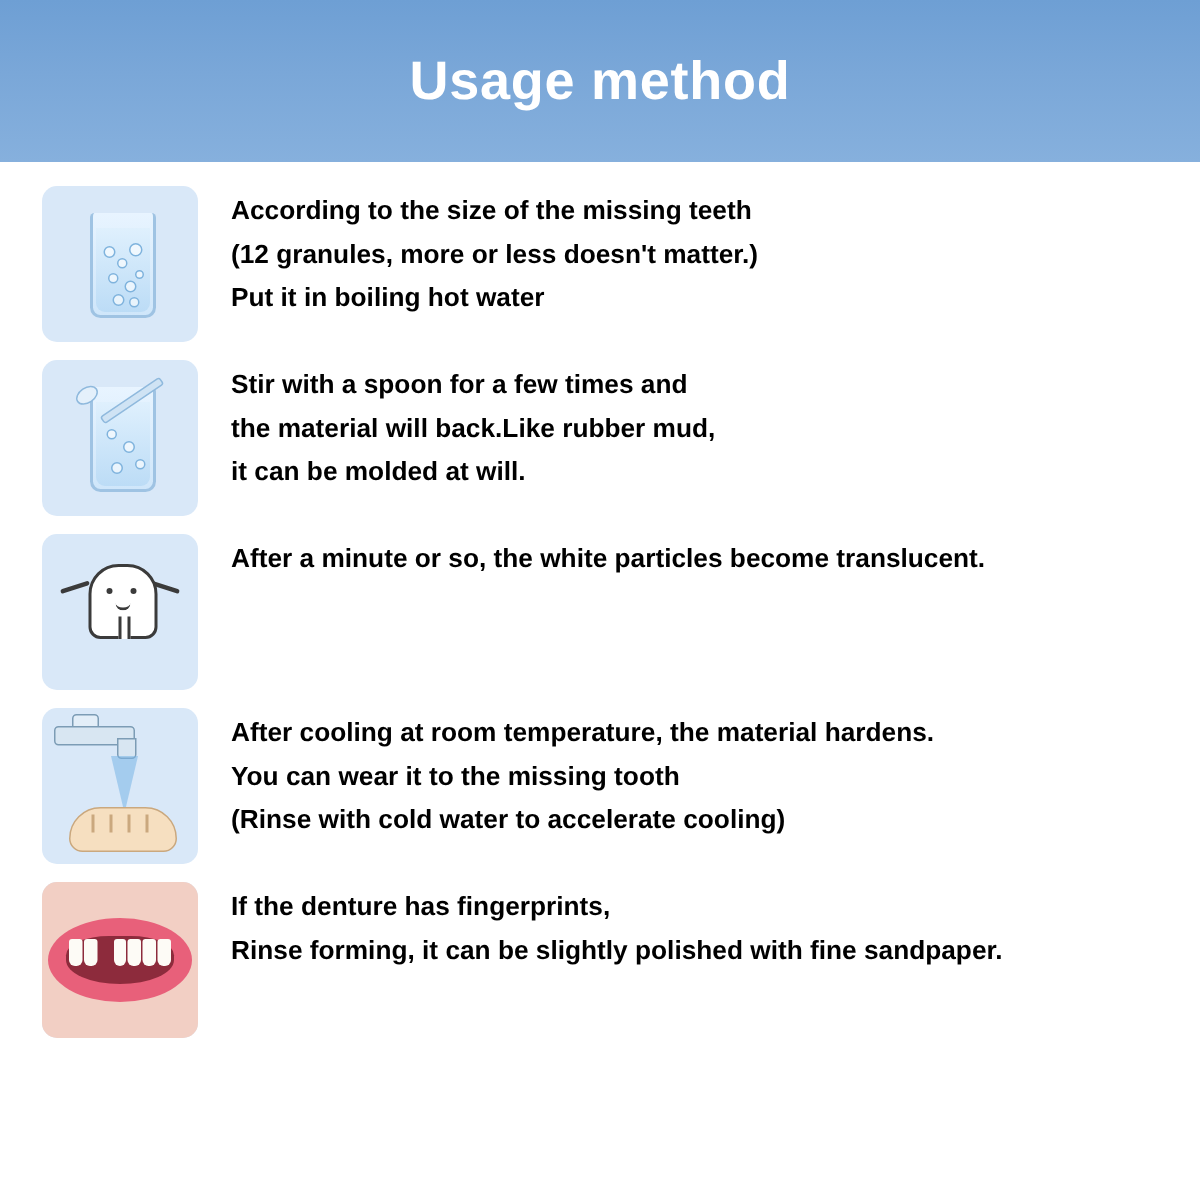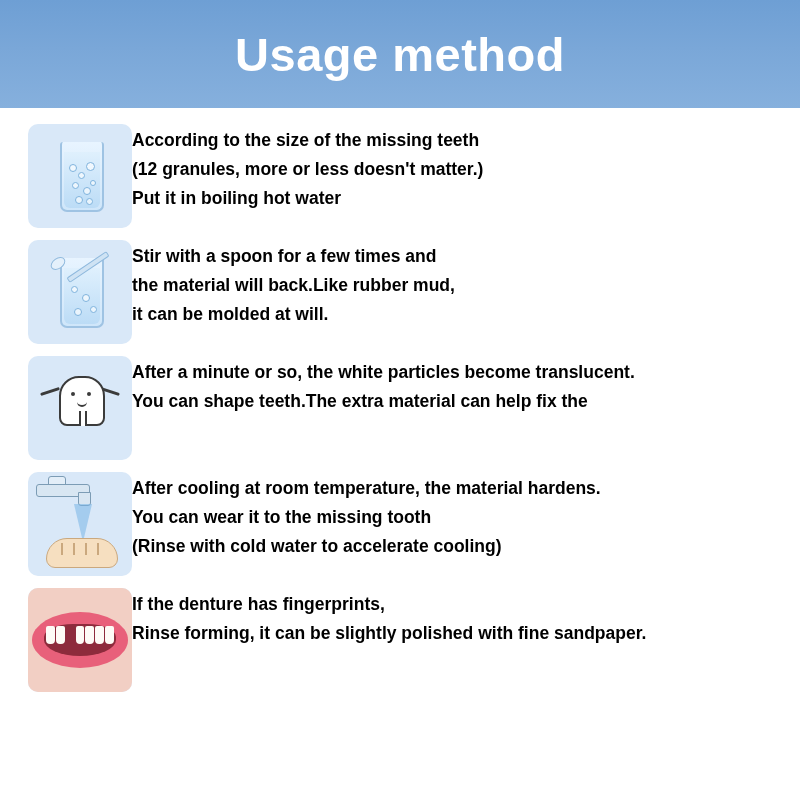--- a/index.html
+++ b/index.html
@@ -21,21 +21,21 @@
   }
   .header {
     height: 108px;
     background: linear-gradient(to bottom, #6e9fd4 0%, #7aa7d8 45%, #86b0dd 100%);
     display: flex;
     align-items: center;
     justify-content: center;
   }
   .header-title {
     color: #ffffff;
-    font-size: 47px;
+    font-size: 36px;
     font-weight: bold;
     letter-spacing: 0.5px;
     line-height: 1;
   }
   .steps {
     padding: 14px 0 0 0;
   }
   .step {
     display: flex;
     align-items: flex-start;
@@ -46,20 +46,21 @@
     width: 104px;
     height: 104px;
     flex: 0 0 104px;
     border-radius: 10px;
     background: #d9e8f8;
     position: relative;
     overflow: hidden;
     margin-top: 2px;
   }
   .step-text {
+    margin-left: 22px;
     padding-top: 4px;
     color: #000000;
     font-size: 17.5px;
     font-weight: bold;
     line-height: 29px;
   }
   .step-line {
     white-space: nowrap;
   }
 
@@ -318,21 +319,20 @@
         <div class="arm" style="left:12px;transform:rotate(-18deg);"></div>
         <div class="arm" style="left:72px;transform:rotate(18deg);"></div>
         <div class="tooth">
           <div class="tooth-eye" style="left:10px;"></div>
           <div class="tooth-eye" style="left:26px;"></div>
           <div class="tooth-mouth"></div>
         </div>
       </div>
       <div class="step-text">
         <div class="step-line">After a minute or so, the white particles become translucent.</div>
-        <div class="step-line">You can shape teeth.The extra material can help fix the</div>
       </div>
     </div>
 
     <div class="step">
       <div class="thumb">
         <div class="faucet-knob"></div>
         <div class="faucet-body"></div>
         <div class="faucet-neck"></div>
         <div class="stream"></div>
         <div class="hands">

